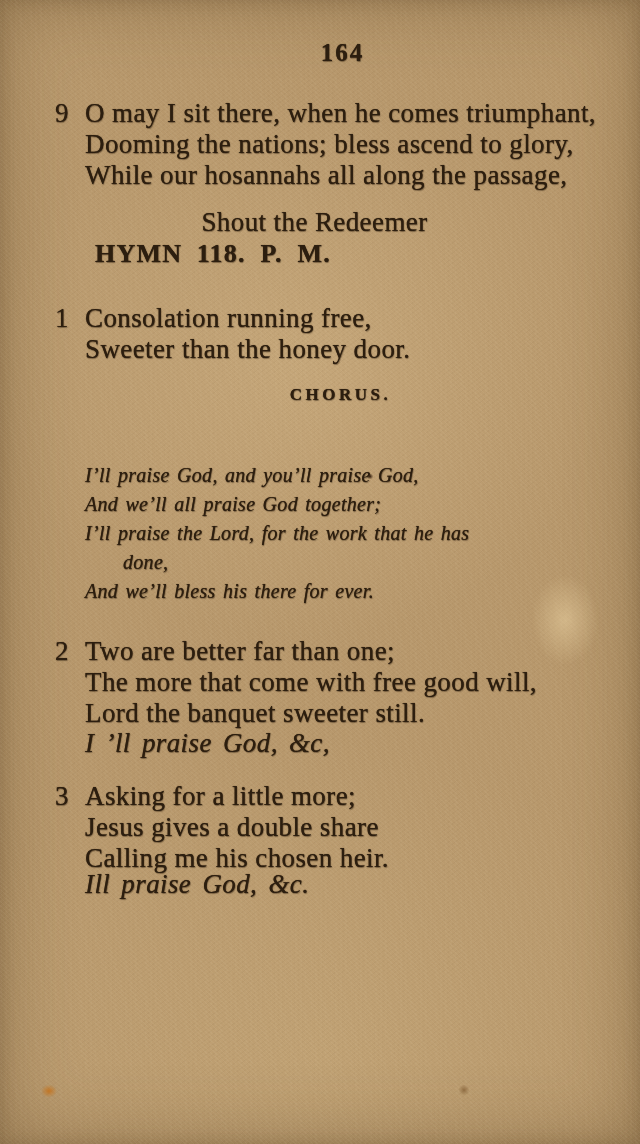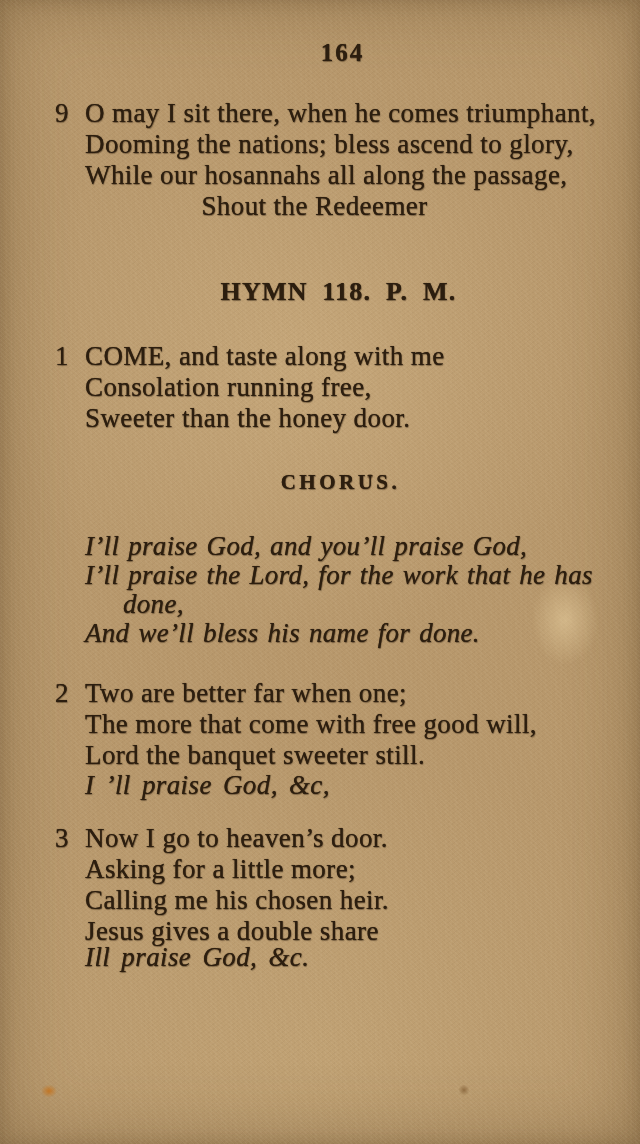--- a/index.html
+++ b/index.html
@@ -40,32 +40,32 @@
     letter-spacing:0.4px;
   }
   .page-number{
     text-align:center;font-size:25px;font-weight:bold;line-height:30px;letter-spacing:2px;
     transform:translateX(14px);
   }
   .stanza{position:relative;font-size:27px;line-height:31px;white-space:nowrap;}
   .stanza .vline{position:relative;}
   .vnum{position:absolute;left:-30px;top:0;}
   .stanza-prev{margin-top:30px;}
-  .refrain-center{text-align:center;transform:translateX(-14px);}
+  .refrain-center{text-align:center;transform:translateX(-14px);margin-top:16px;}
   .hymn-title{
-    margin-top:54px;text-align:center;font-size:26px;font-weight:bold;line-height:32px;
+    text-align:left;font-size:26px;font-weight:bold;line-height:32px;
     letter-spacing:1.2px;word-spacing:7px;transform:translateX(10px);
   }
   .verse1{margin-top:33px;}
   .chorus-label{
-    margin-top:36px;text-align:center;font-size:21px;font-weight:bold;line-height:24px;
+    margin-top:18px;text-align:center;font-size:17px;font-weight:bold;line-height:24px;
     letter-spacing:3.5px;transform:translateX(12px);
   }
   .chorus{
-    margin-top:38px;font-size:27px;line-height:29px;font-style:italic;
+    margin-top:54px;font-size:20px;line-height:29px;font-style:italic;
     white-space:nowrap;word-spacing:2px;letter-spacing:0.3px;
   }
   .chorus .indent{margin-left:38px;}
   .verse2{margin-top:30px;}
   .verse3{margin-top:22px;}
   .refrain-right{
     font-style:italic;line-height:32px;text-align:left;word-spacing:4px;white-space:nowrap;
   }
   .refrain-right.r2{margin-top:-2px;margin-right:85px;}
   .refrain-right.r3{margin-top:-6px;margin-right:117px;}
@@ -92,50 +92,49 @@
       <div class="vline">Dooming the nations; bless ascend to glory,</div>
       <div class="vline">While our hosannahs all along the passage,</div>
       <div class="vline refrain-center">Shout the Redeemer</div>
     </div>
 
     <div class="hymn-title">HYMN 118. P. M.</div>
 
     <div class="stanza verse1">
       <div class="vline">
         <span class="vnum">1</span>
-        <span>COME, and taste along with me</span>
       </div>
       <div class="vline">Consolation running free,</div>
       <div class="vline">Sweeter than the honey door.</div>
     </div>
 
     <div class="chorus-label">CHORUS.</div>
 
     <div class="chorus">
       <div class="vline">I’ll praise God, and you’ll praise God,</div>
+      <div class="vline">And we’ll all praise God together;</div>
       <div class="vline">I’ll praise the Lord, for the work that he has</div>
       <div class="vline indent">done,</div>
-      <div class="vline">And we’ll bless his name for done.</div>
+      <div class="vline">And we’ll bless his there for ever.</div>
     </div>
 
     <div class="stanza verse2">
       <div class="vline">
         <span class="vnum">2</span>
       </div>
-      <div class="vline">Two are better far when one;</div>
+      <div class="vline">Two are better far than one;</div>
       <div class="vline">The more that come with free good will,</div>
       <div class="vline">Lord the banquet sweeter still.</div>
       <div class="refrain-right r2">I ’ll praise God, &amp;c,</div>
     </div>
 
     <div class="stanza verse3">
       <div class="vline">
         <span class="vnum">3</span>
-        <span>Now I go to heaven’s door.</span>
       </div>
       <div class="vline">Asking for a little more;</div>
+      <div class="vline">Jesus gives a double share</div>
       <div class="vline">Calling me his chosen heir.</div>
-      <div class="vline">Jesus gives a double share</div>
       <div class="refrain-right r3">Ill praise God, &amp;c.</div>
     </div>
 
   </div>
 </div>
 
 </body></html>

